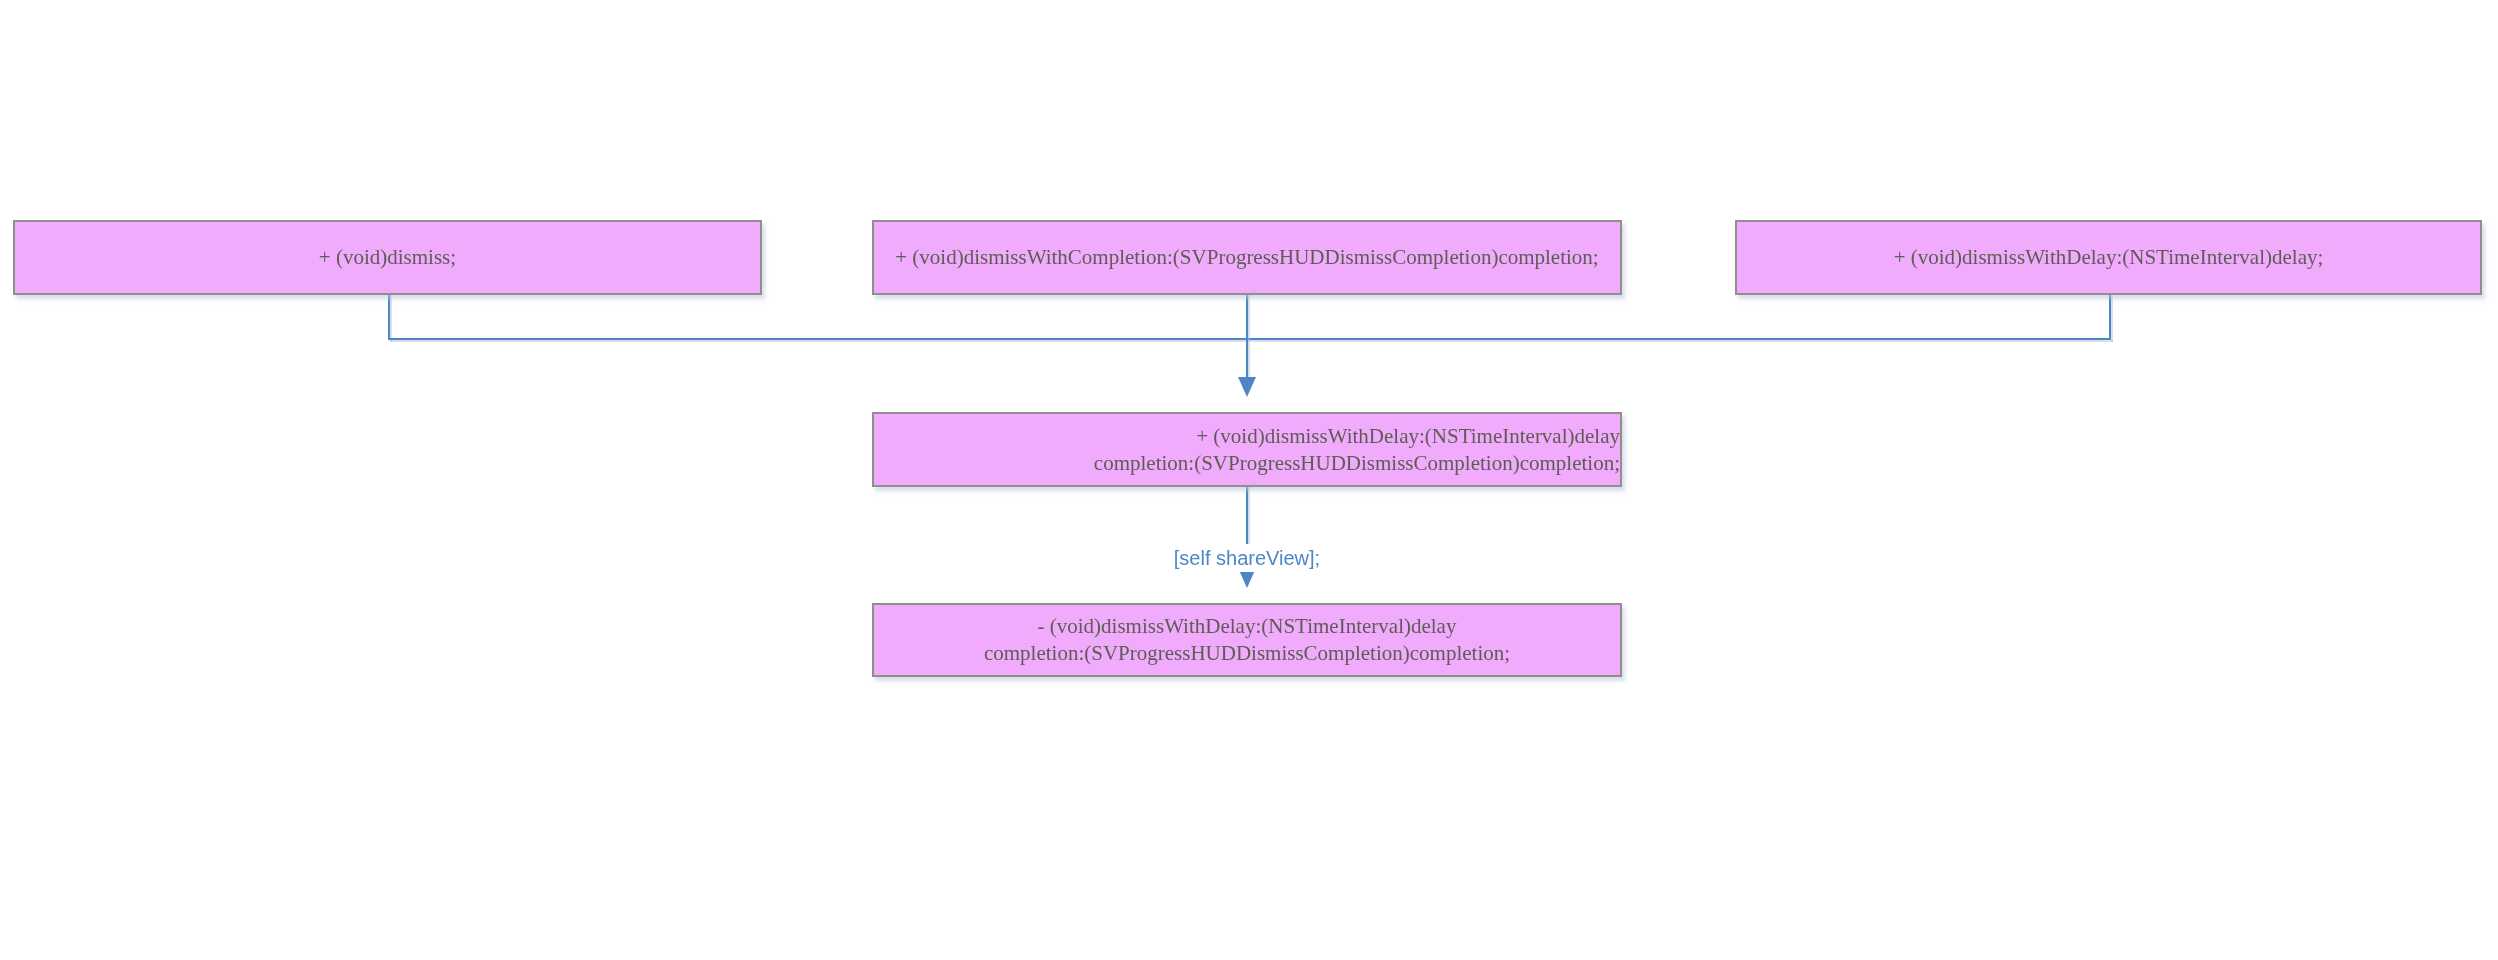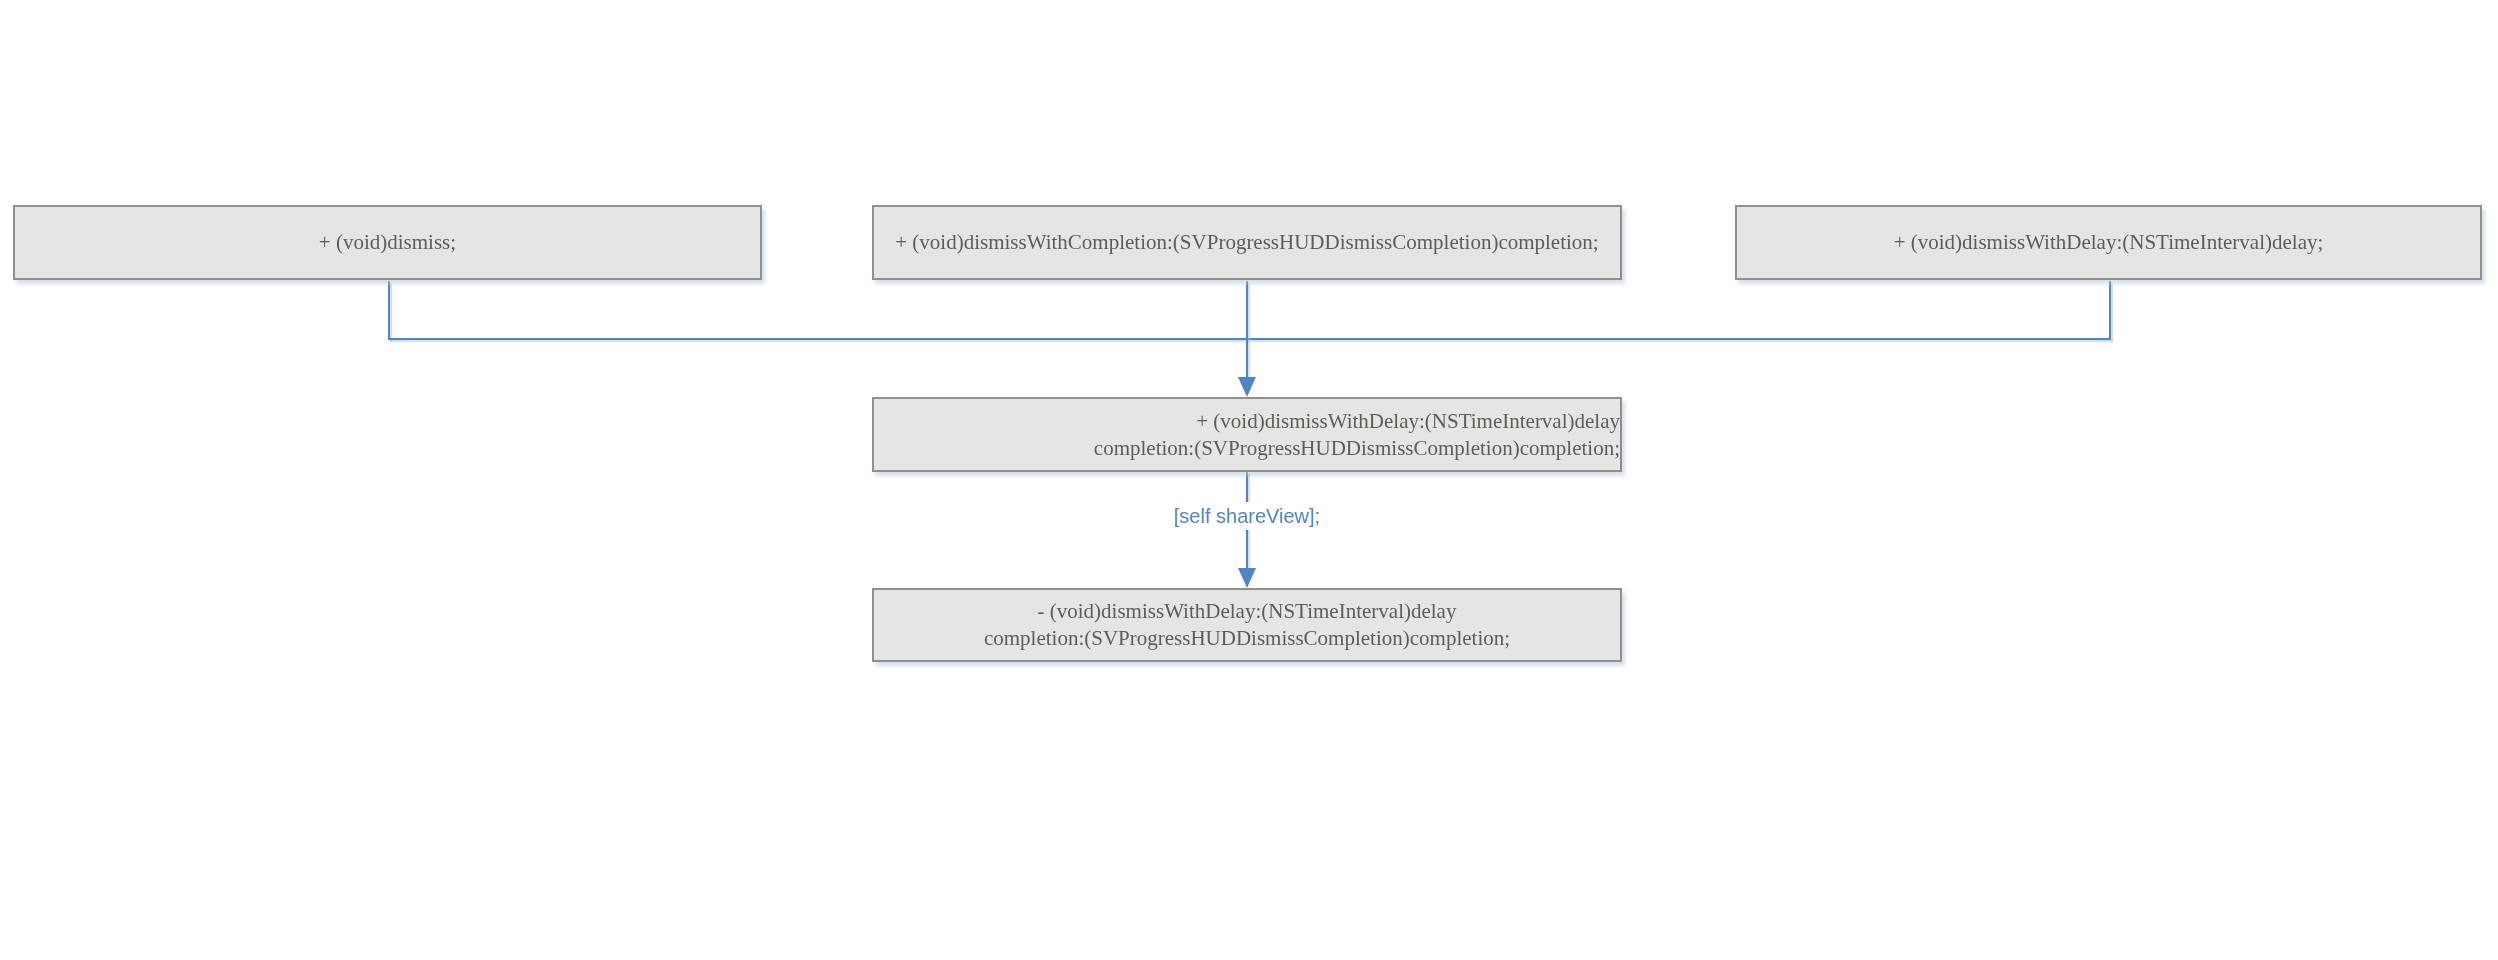--- a/index.html
+++ b/index.html
@@ -11,32 +11,33 @@
     position: relative;
     width: 2498px;
     height: 960px;
     background: #ffffff;
     overflow: hidden;
     font-family: "Liberation Serif", serif;
   }
   .node {
     position: absolute;
     box-sizing: border-box;
-    background: #e5e5e5;
+    background: #f0abfc;
     border: 2px solid #90908a;
     box-shadow: 3px 4px 4px rgba(184, 194, 220, 0.55);
     display: flex;
     flex-direction: column;
     justify-content: center;
     align-items: center;
     text-align: center;
     color: #5f5c55;
     font-size: 21px;
     line-height: 27px;
     z-index: 2;
+    margin-top: 15px;
   }
   .node-dismiss                 { left: 13px;   top: 205px; width: 749px; height: 75px; }
   .node-dismiss-completion      { left: 872px;  top: 205px; width: 750px; height: 75px; }
   .node-dismiss-delay           { left: 1735px; top: 205px; width: 747px; height: 75px; }
   .node-dismiss-delay-completion{ left: 872px;  top: 397px; width: 750px; height: 75px; align-items: flex-end; }
   .node-instance-dismiss        { left: 872px;  top: 588px; width: 750px; height: 74px; }
 
   .edge {
     position: absolute;
     background: #4e86c5;
@@ -60,21 +61,21 @@
     border-right: 9px solid transparent;
     border-top: 20px solid #4e86c5;
     z-index: 1;
   }
   .arrow-mid    { left: 1238px; top: 377px; }
   .arrow-bottom { left: 1238px; top: 568px; }
 
   .edge-label {
     position: absolute;
     left: 1247px;
-    top: 516px;
+    top: 558px;
     transform: translate(-50%, -50%);
     background: #ffffff;
     color: #4e86c5;
     font-family: "Liberation Sans", sans-serif;
     font-size: 20px;
     line-height: 24px;
     padding: 2px 6px;
     white-space: nowrap;
     z-index: 3;
   }

